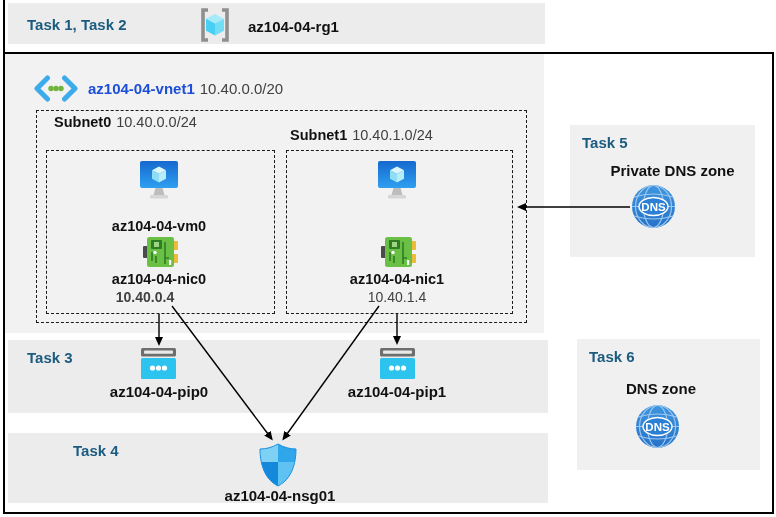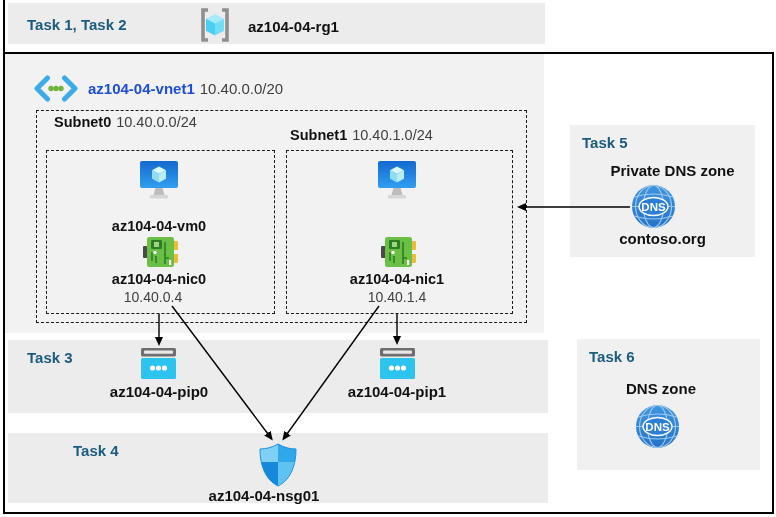--- a/index.html
+++ b/index.html
@@ -112,21 +112,21 @@
       <rect x="30" y="18" width="5" height="9" rx="1" fill="#edbb3a"></rect>
       <rect x="4" y="1" width="27" height="30" rx="2.5" fill="#6abf45"></rect>
       <rect x="8" y="4" width="11" height="9" rx="1" fill="#2f7d22"></rect>
       <rect x="11" y="6" width="5" height="5" fill="#9fd486"></rect>
       <path d="M9,16 v9 M13,20 v7 M22,6 v16 h4 M22,22 v6" fill="none" stroke="#2f7d22" stroke-width="1.6"></path>
       <circle cx="12" cy="16.5" r="1.7" fill="#ffffff"></circle>
       <rect x="26" y="24" width="2.2" height="5" fill="#ffffff"></rect>
     </svg>
   </div>
   <div class="abs stack-label" style="left:79px;top:271px;">az104-04-nic0</div>
-  <div class="abs ip-label" style="left:73px;top:289px;">10.40.0.4</div>
+  <div class="abs ip-label" style="left:65px;top:289px;font-weight:bold;">10.40.0.4</div>
 
   <div class="abs" style="left:377px;top:160px;">
     <svg width="40" height="43" viewBox="0 0 40 43">
       <rect x="1" y="1" width="38" height="27" rx="2" fill="url(#vmg)"></rect>
       <polygon points="20,6.5 27,10.2 20,13.9 13,10.2" fill="#d9f6fd"></polygon>
       <polygon points="13,10.2 20,13.9 20,22.5 13,18.8" fill="#8fdef6"></polygon>
       <polygon points="27,10.2 20,13.9 20,22.5 27,18.8" fill="#b7edfa"></polygon>
       <polygon points="16.5,28 23.5,28 25.5,35 14.5,35" fill="#bdbdbd"></polygon>
       <rect x="11" y="35" width="18" height="3.4" rx="1.2" fill="#d6d6d6"></rect>
     </svg>
@@ -181,21 +181,21 @@
       </defs>
       <g clip-path="url(#shieldclip)">
         <rect x="0" y="0" width="20" height="19" fill="#7ed0f5"></rect>
         <rect x="20" y="0" width="20" height="19" fill="#2fa7ea"></rect>
         <rect x="0" y="19" width="20" height="25" fill="#1488db"></rect>
         <rect x="20" y="19" width="20" height="25" fill="#5ec2f2"></rect>
       </g>
       <path d="M20,1 C26,4.5 32,6 38,6 C38,20 34,36 20,43 C6,36 2,20 2,6 C8,6 14,4.5 20,1 Z" fill="none" stroke="#1b90dd" stroke-width="1"></path>
     </svg>
   </div>
-  <div class="abs stack-label" style="left:164px;top:487px;width:200px;font-size:15px;">az104-04-nsg01</div>
+  <div class="abs stack-label" style="left:180px;top:487px;width:200px;font-size:15px;">az104-04-nsg01</div>
 
   <div class="abs task-label" style="left:582px;top:134px;">Task 5</div>
   <div class="abs res-name center-text" style="left:570px;top:162px;width:205px;">Private DNS zone</div>
   <div class="abs" style="left:631px;top:184px;">
     <svg width="45" height="45" viewBox="0 0 45 45">
       <defs>
         <linearGradient id="dnsg" x1="0" y1="0" x2="0" y2="1">
           <stop offset="0" stop-color="#3f96e0"></stop>
             <stop offset="1" stop-color="#2572c8"></stop>
         </linearGradient>
@@ -203,21 +203,20 @@
       <circle cx="22.5" cy="22.5" r="21.5" fill="url(#dnsg)"></circle>
       <g fill="none" stroke="#9cc7ee" stroke-width="1.2">
         <ellipse cx="22.5" cy="22.5" rx="10" ry="21"></ellipse>
         <ellipse cx="22.5" cy="22.5" rx="18" ry="21"></ellipse>
         <path d="M3,13 Q22.5,7 42,13 M3,32 Q22.5,38 42,32 M1,22.5 H44"></path>
       </g>
       <ellipse cx="22.5" cy="22.5" rx="14.5" ry="9" fill="#2b7fd4" stroke="#ffffff" stroke-width="1.4"></ellipse>
       <text x="22.5" y="27" text-anchor="middle" font-family="Liberation Sans, sans-serif" font-size="11.5" font-weight="bold" fill="#ffffff">DNS</text>
     </svg>
   </div>
-  <div class="abs res-name center-text" style="left:570px;top:230px;width:185px;">contoso.org</div>
 
   <div class="abs task-label" style="left:589px;top:348px;">Task 6</div>
   <div class="abs res-name center-text" style="left:577px;top:380px;width:168px;">DNS zone</div>
   <div class="abs" style="left:635px;top:404px;">
     <svg width="45" height="45" viewBox="0 0 45 45">
       <circle cx="22.5" cy="22.5" r="21.5" fill="url(#dnsg)"></circle>
       <g fill="none" stroke="#9cc7ee" stroke-width="1.2">
         <ellipse cx="22.5" cy="22.5" rx="10" ry="21"></ellipse>
         <ellipse cx="22.5" cy="22.5" rx="18" ry="21"></ellipse>
         <path d="M3,13 Q22.5,7 42,13 M3,32 Q22.5,38 42,32 M1,22.5 H44"></path>

